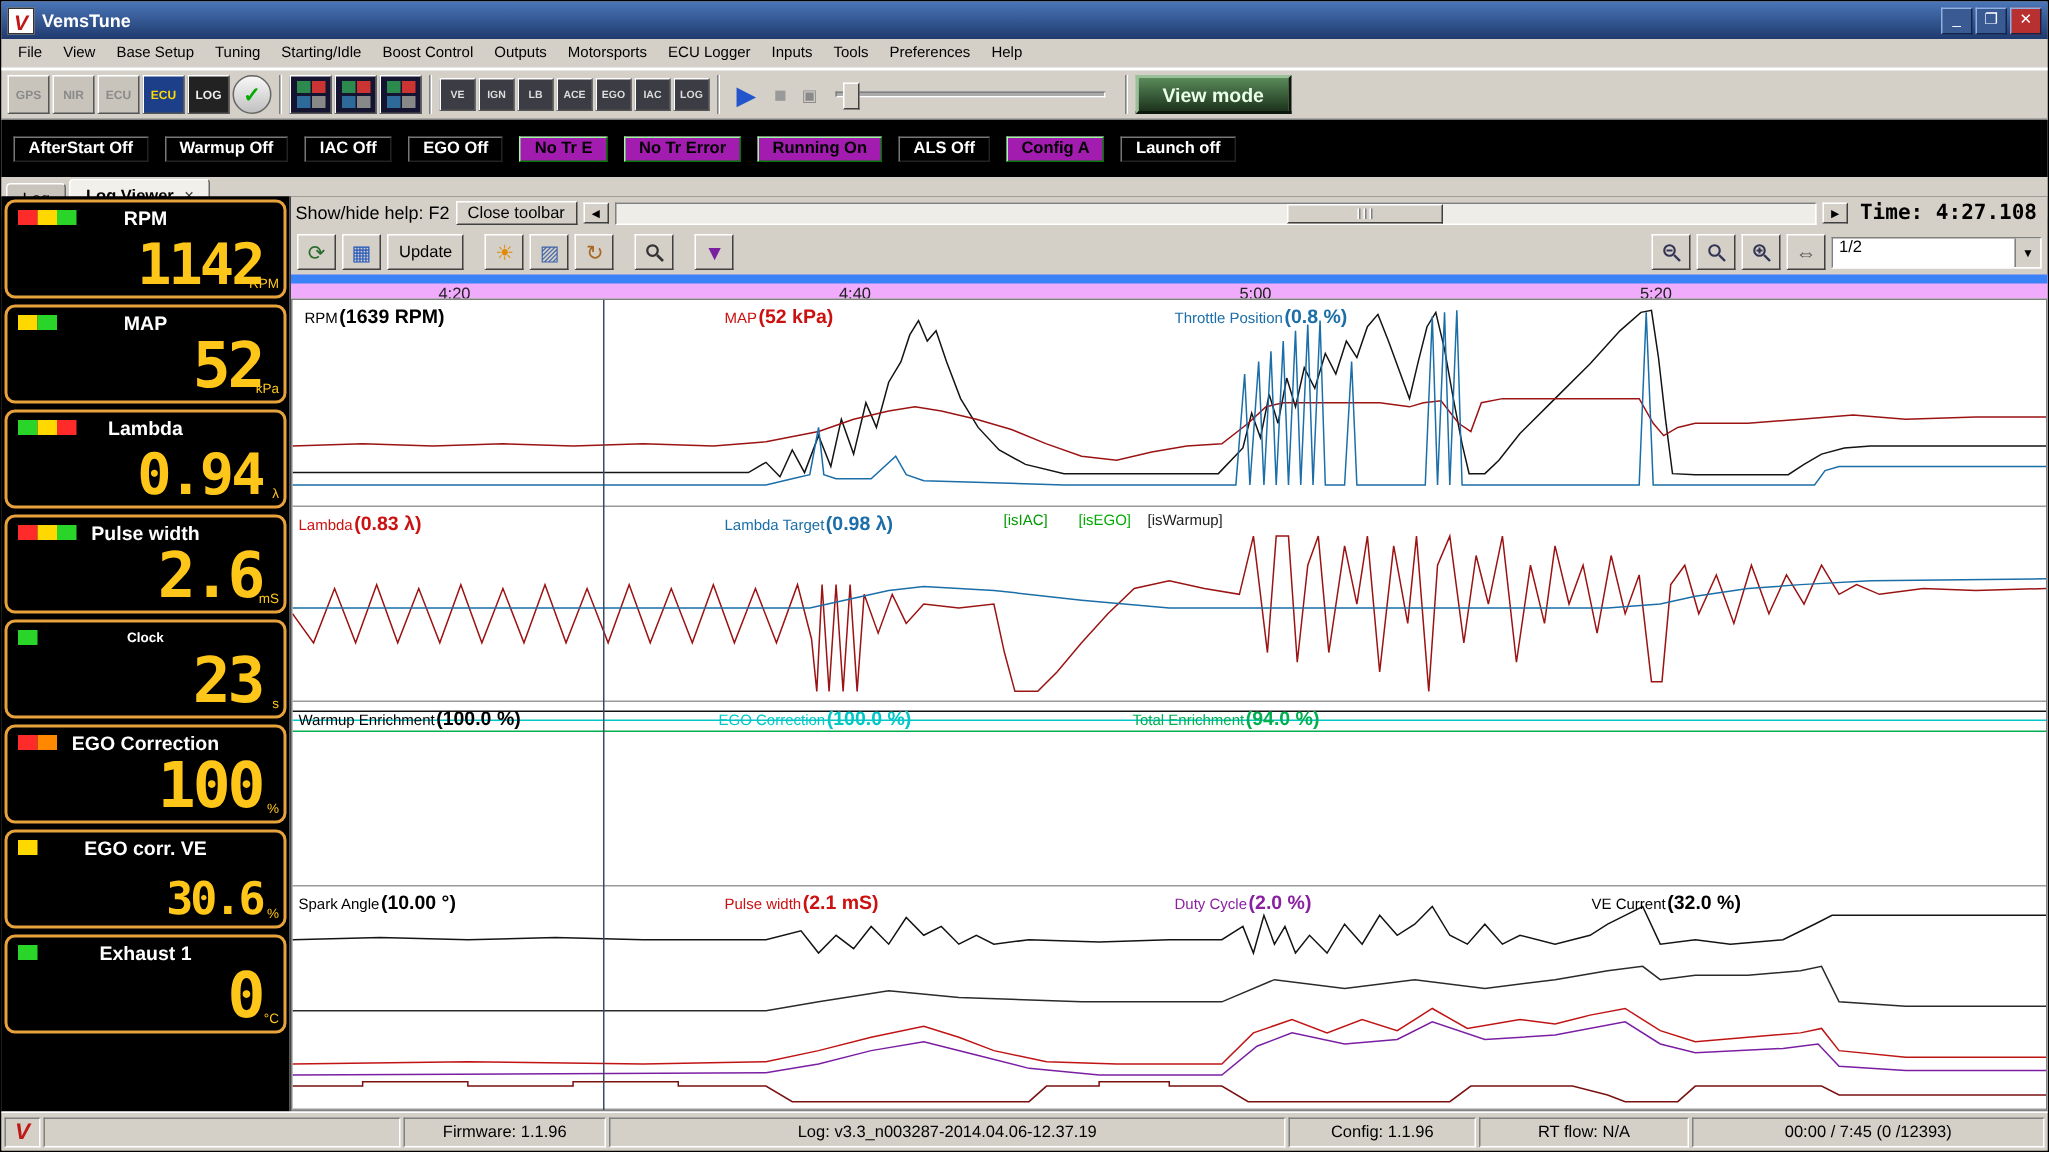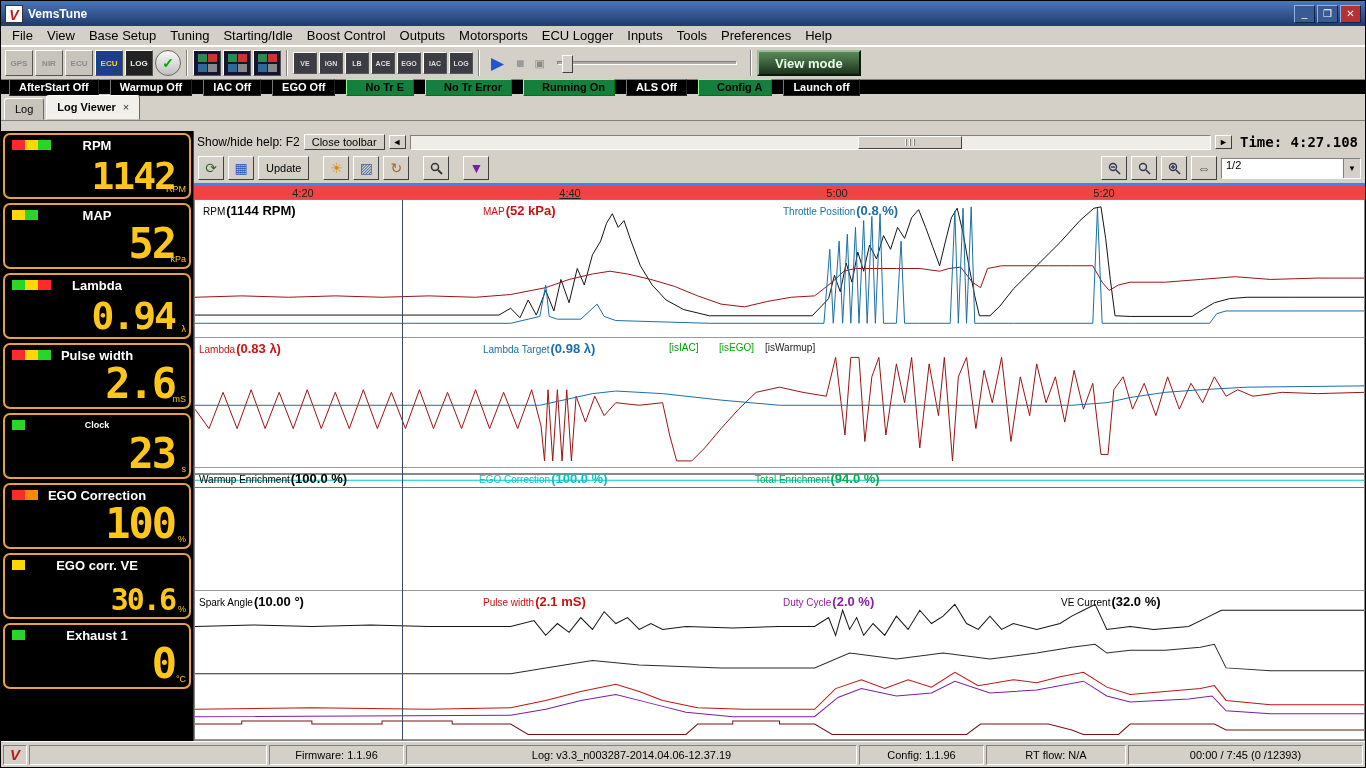--- a/index.html
+++ b/index.html
@@ -9,21 +9,21 @@
 
   
   .titlebar { height:25px; background:linear-gradient(to bottom,#4a76b8,#1f3a6e); display:flex; align-items:center; padding:0 4px; }
   .tb-logo { width:18px; height:18px; background:#fff; color:#c01818; font-weight:bold; font-style:italic; text-align:center; line-height:18px; font-size:14px; margin-right:5px; border:1px solid #333; }
   .tb-title { color:#fff; font-weight:bold; font-size:12px; flex:1; }
   .tb-btn { width:21px; height:18px; margin-left:2px; background:#3a5a94; border:1px solid; border-color:#8fb0e0 #12244a #12244a #8fb0e0; color:#fff; font-size:10px; text-align:center; line-height:16px; cursor:default; }
   .tb-btn.close { background:#b83030; }
 
   
   .menubar { height:20px; background:#d4d0c8; display:flex; align-items:center; padding-left:4px; border-bottom:1px solid #fff; }
-  .menu-item { padding:2px 7px; font-size:13px; }
+  .menu-item { padding:2px 7px; font-size:10px; }
 
   
   .toolbar { height:34px; background:#d4d0c8; display:flex; align-items:center; padding:0 4px; border-top:1px solid #fff; border-bottom:1px solid #808080; }
   .tb-group { display:flex; align-items:center; gap:2px; }
   .sep { width:2px; height:26px; border-left:1px solid #808080; border-right:1px solid #fff; margin:0 5px; }
   .tb-icon { height:26px; min-width:28px; display:flex; align-items:center; justify-content:center; font-size:8px; font-weight:bold; border:1px solid; border-color:#fff #555 #555 #fff; cursor:default; }
   .tb-icon.gray { background:#c8c4bc; color:#8a8a8a; }
   .tb-icon.blue { background:#1d3f8a; color:#ffd800; }
   .tb-icon.dark { background:#222; color:#eee; }
   .tb-icon.round { width:26px; min-width:26px; border-radius:50%; background:linear-gradient(#f8f8f8,#c0c0c0); color:#0a0; font-size:14px; border:1px solid #666; }
@@ -31,24 +31,24 @@
   .grid-dot { width:9px; height:8px; }
   .tb-icon.mini { height:22px; min-width:24px; background:#3c3c44; color:#ddd; font-size:7px; }
   .play-glyph { font-size:17px; color:#2255cc; padding:0 6px; }
   .stop-glyph { font-size:14px; color:#9a9a9a; padding:0 6px; }
   .cam-glyph { font-size:11px; color:#8a8a8a; padding:0 4px; }
   .slider-track { width:180px; height:4px; background:#aaa; border:1px solid; border-color:#808080 #fff #fff #808080; position:relative; margin:0 8px; }
   .slider-thumb { position:absolute; top:-7px; left:4px; width:11px; height:18px; background:#d4d0c8; border:1px solid; border-color:#fff #404040 #404040 #fff; }
   .viewmode-btn { height:26px; padding:0 16px; background:linear-gradient(#5a8a5a,#1c331c); color:#eaffea; font-size:13px; font-weight:bold; border:2px solid; border-color:#9ac09a #0c180c #0c180c #9ac09a; cursor:default; }
 
   
-  .indicators { height:14px; background:#000; display:flex; align-items:center; padding:0 8px; gap:11px; }
+  .indicators { height:38px; background:#000; display:flex; align-items:center; padding:0 8px; gap:11px; }
   .ind-cell { height:17px; line-height:15px; padding:0 9px; font-size:11px; font-weight:bold; text-align:center; border:1px solid; }
   .ind-off { background:#000; color:#fff; border-color:#777 #222 #222 #777; }
-  .ind-on { background:#15803d; color:#000; border-color:#9f9 #070 #070 #9f9;padding-left:18px; }
+  .ind-on { background:#a21caf; color:#000; border-color:#9f9 #070 #070 #9f9; }
 
   
   .tabbar { height:27px; background:#d4d0c8; display:flex; align-items:flex-end; padding-left:3px; border-bottom:1px solid #808080; }
   .tab { height:22px; line-height:20px; padding:0 10px; margin-right:2px; font-size:11px; background:#c8c4bc; border:1px solid; border-color:#fff #666 #c8c4bc #fff; border-radius:3px 3px 0 0; cursor:default; }
   .tab.active { background:#f2f0ea; font-weight:bold; height:25px; line-height:23px; }
   .tab .x { margin-left:7px; font-weight:normal; color:#333; }
 
   
   .main { position:absolute; top:130px; bottom:26px; left:0; right:0; display:flex; background:#000; }
 
@@ -73,21 +73,21 @@
   .grip { width:1px; height:7px; border-left:1px solid #fff; border-right:1px solid #808080; }
   .time-text { font-family:"DejaVu Sans Mono", monospace; font-weight:bold; font-size:14px; white-space:nowrap; padding:0 4px; }
 
   .tool-row { height:30px; display:flex; align-items:center; padding:0 4px; gap:4px; }
   .tool-btn { width:26px; height:24px; display:flex; align-items:center; justify-content:center; font-size:14px; background:#d4d0c8; border:1px solid; border-color:#fff #404040 #404040 #fff; cursor:default; }
   .tool-btn svg { display:block; }
   .tool-spacer { flex:1; }
   .combo { width:140px; height:21px; background:#fff; border:1px solid; border-color:#808080 #fff #fff #808080; display:flex; align-items:flex-start; font-size:11px; padding-left:4px; }
   .combo-arrow { margin-left:auto; width:17px; height:100%; background:#d4d0c8; border-left:1px solid #808080; text-align:center; font-size:8px; line-height:19px; }
 
-  .axis-row { height:16px; position:relative; background:#ef4444; border-top:3px solid #3b82f6; font-size:11px; }
+  .axis-row { height:16px; position:relative; background:#f0abfc; border-top:6px solid #3b82f6; font-size:11px; }
   .axis-tick { position:absolute; top:1px; transform:translateX(-50%); color:#222; }
 
   .panels { position:relative; flex:1; display:flex; flex-direction:column; background:#fff; border:1px solid #808080; min-height:0; }
   .panel { position:relative; min-height:0; border-bottom:1px solid #9a9a9a; }
   .panel:last-child { border-bottom:none; }
   .panel svg { position:absolute; inset:0; width:100%; height:100%; }
   .panel-label { position:absolute; top:3px; white-space:nowrap; z-index:3; }
   .panel-label .n { font-size:10px; }
   .panel-label .v { font-size:13px; font-weight:bold; margin-left:1px; }
   .cursor-line { position:absolute; top:0; bottom:0; width:1px; background:#3d4a66; z-index:4; }
@@ -364,21 +364,21 @@
           <span class="axis-tick" style="left: 910px;">5:20</span>
         </div>
 
       <div class="panels">
         <div class="panel" style="flex: 126 1 0px;">
             <svg viewBox="0 0 1000 1000" preserveAspectRatio="none">
               <polyline points="0,840 260,840 270,790 278,860 285,730 292,840 300,660 307,810 313,580 320,750 327,500 333,620 340,400 347,300 352,170 357,100 362,200 367,150 373,300 381,480 391,620 403,730 418,800 440,845 528,845 542,720 547,550 552,670 557,460 562,600 567,380 572,520 577,330 583,430 589,260 595,360 601,200 607,280 613,130 619,70 625,200 631,340 637,480 642,300 647,130 652,60 657,240 662,480 667,700 671,845 680,845 688,780 700,650 720,480 740,310 757,150 769,60 775,50 779,280 783,580 787,845 800,850 853,850 862,800 872,750 885,720 900,710 940,710 1000,710" fill="none" stroke="#141414" stroke-width="1" vector-effect="non-scaling-stroke"></polyline>
               <polyline points="0,710 40,700 80,710 120,700 160,710 200,700 240,710 270,690 300,640 320,580 340,540 355,520 370,540 390,580 410,630 430,700 450,760 470,780 490,740 510,710 530,700 545,600 555,520 565,500 580,500 600,500 620,500 637,520 645,500 655,490 665,600 672,640 678,500 690,480 710,480 730,480 750,480 768,480 776,600 782,660 790,620 800,600 830,600 860,580 890,560 920,580 960,570 1000,570" fill="none" stroke="#9b1313" stroke-width="1" vector-effect="non-scaling-stroke"></polyline>
               <polyline points="0,900 270,900 285,870 295,850 300,620 303,850 310,870 330,870 344,760 350,850 360,880 440,900 538,900 543,360 546,900 551,300 554,900 558,250 561,900 565,200 568,900 572,150 575,900 579,120 582,900 586,100 589,900 600,900 604,300 607,900 620,900 646,900 650,80 653,900 657,60 660,900 664,50 667,900 700,900 768,900 772,60 776,900 800,900 868,900 874,830 882,810 930,810 1000,810" fill="none" stroke="#1b6ea8" stroke-width="1" vector-effect="non-scaling-stroke"></polyline>
             </svg>
-            <span class="panel-label" style="left: 8px; color: rgb(0, 0, 0);"><span class="n">RPM</span><span class="v">(1144 RPM)</span></span>
+            <span class="panel-label" style="left: 8px; color: rgb(0, 0, 0);"><span class="n">RPM</span><span class="v">(1639 RPM)</span></span>
             <span class="panel-label" style="left: 288px; color: rgb(204, 17, 17);"><span class="n">MAP</span><span class="v">(52 kPa)</span></span>
             <span class="panel-label" style="left: 588px; color: rgb(27, 110, 168);"><span class="n">Throttle Position</span><span class="v">(0.8 %)</span></span>
           </div>
           <div class="panel" style="flex: 119 1 0px;">
             <svg viewBox="0 0 1000 1000" preserveAspectRatio="none">
               <polyline points="0,550 12,700 24,420 36,700 48,400 60,700 72,420 84,700 96,400 108,700 120,420 132,700 144,400 156,700 168,420 180,700 192,400 204,700 216,420 228,700 240,400 252,700 264,420 276,700 288,400 296,680 299,950 302,400 306,950 310,400 314,950 318,400 322,950 326,450 334,650 342,450 350,600 360,500 380,520 400,500 406,750 412,950 425,950 436,850 450,700 465,550 480,420 500,380 520,420 540,450 548,150 556,750 561,150 568,150 573,800 579,300 585,150 591,750 600,200 607,500 613,150 620,850 628,200 636,600 641,150 648,950 653,300 660,150 668,700 675,250 682,500 690,150 698,800 706,300 714,600 720,200 728,500 736,300 744,650 752,250 760,550 768,350 775,900 781,900 786,400 794,300 802,550 812,350 822,600 832,300 842,550 852,350 862,500 872,300 882,450 892,400 905,450 930,420 960,430 1000,420" fill="none" stroke="#9b1313" stroke-width="1" vector-effect="non-scaling-stroke"></polyline>
               <polyline points="0,520 295,520 320,470 340,430 360,410 400,430 450,480 500,520 550,520 600,520 700,520 750,520 780,500 800,460 830,420 860,400 900,380 1000,370" fill="none" stroke="#1b6ea8" stroke-width="1" vector-effect="non-scaling-stroke"></polyline>
             </svg>
             <span class="panel-label" style="left: 4px; color: rgb(204, 17, 17);"><span class="n">Lambda</span><span class="v">(0.83 λ)</span></span>
             <span class="panel-label" style="left: 288px; color: rgb(27, 110, 168);"><span class="n">Lambda Target</span><span class="v">(0.98 λ)</span></span>

